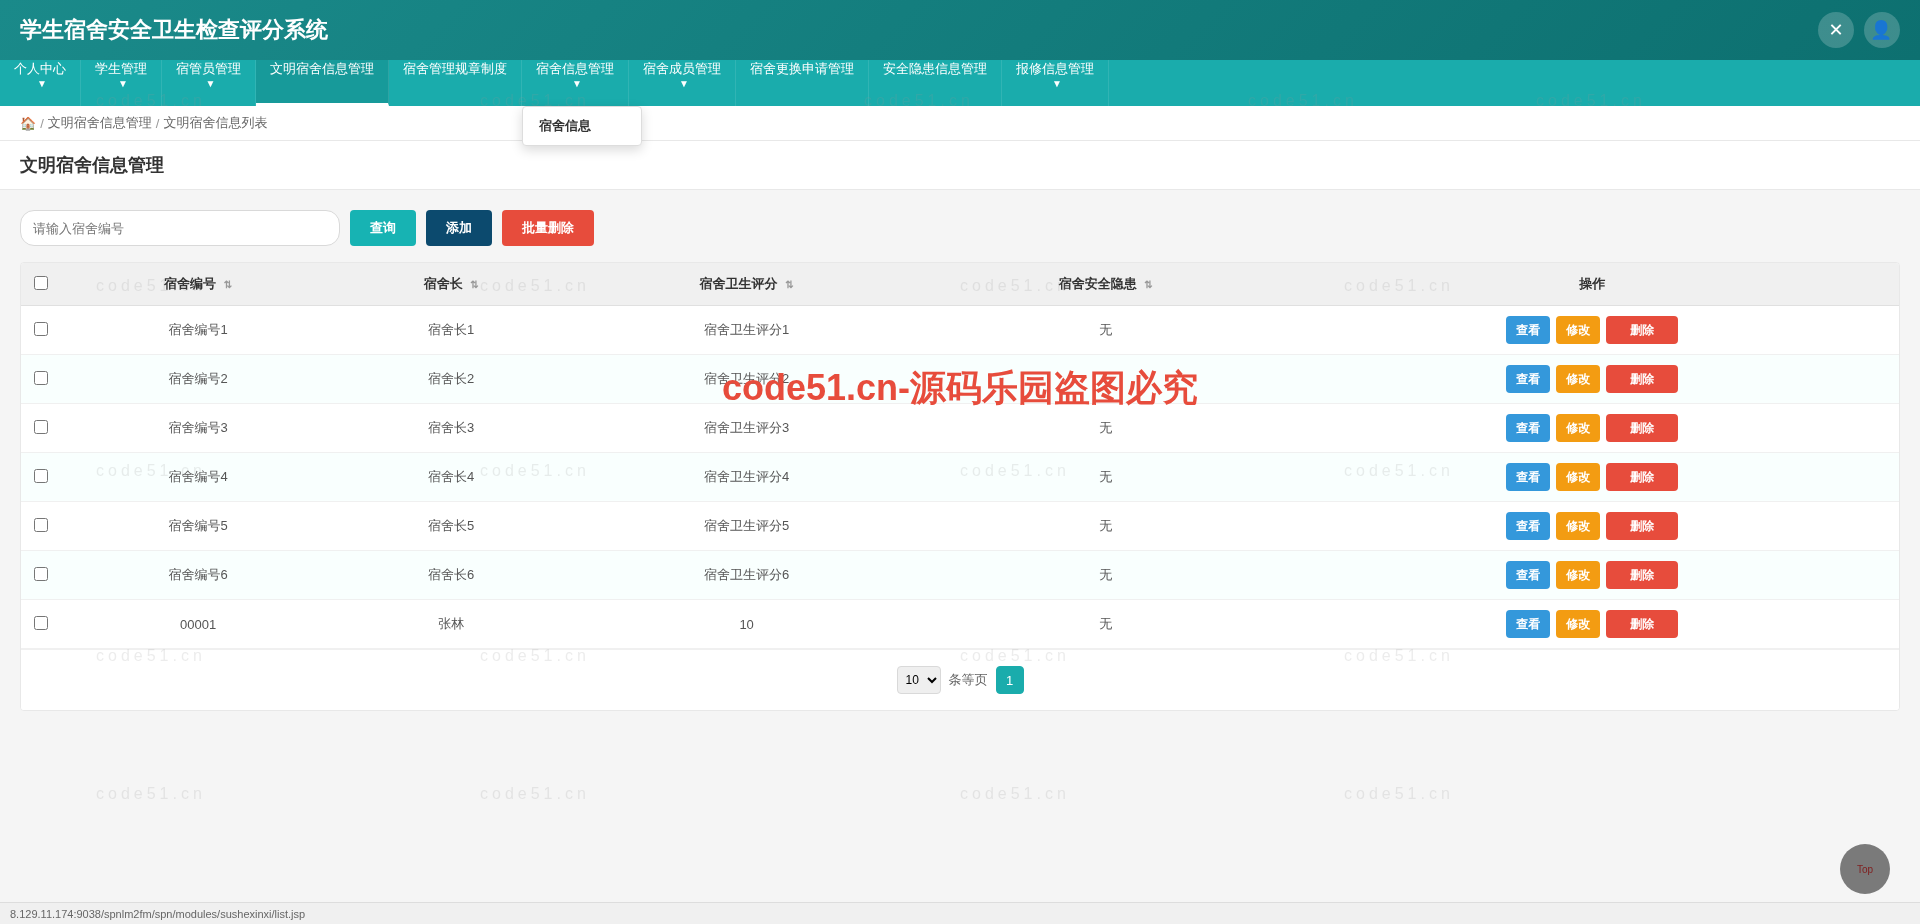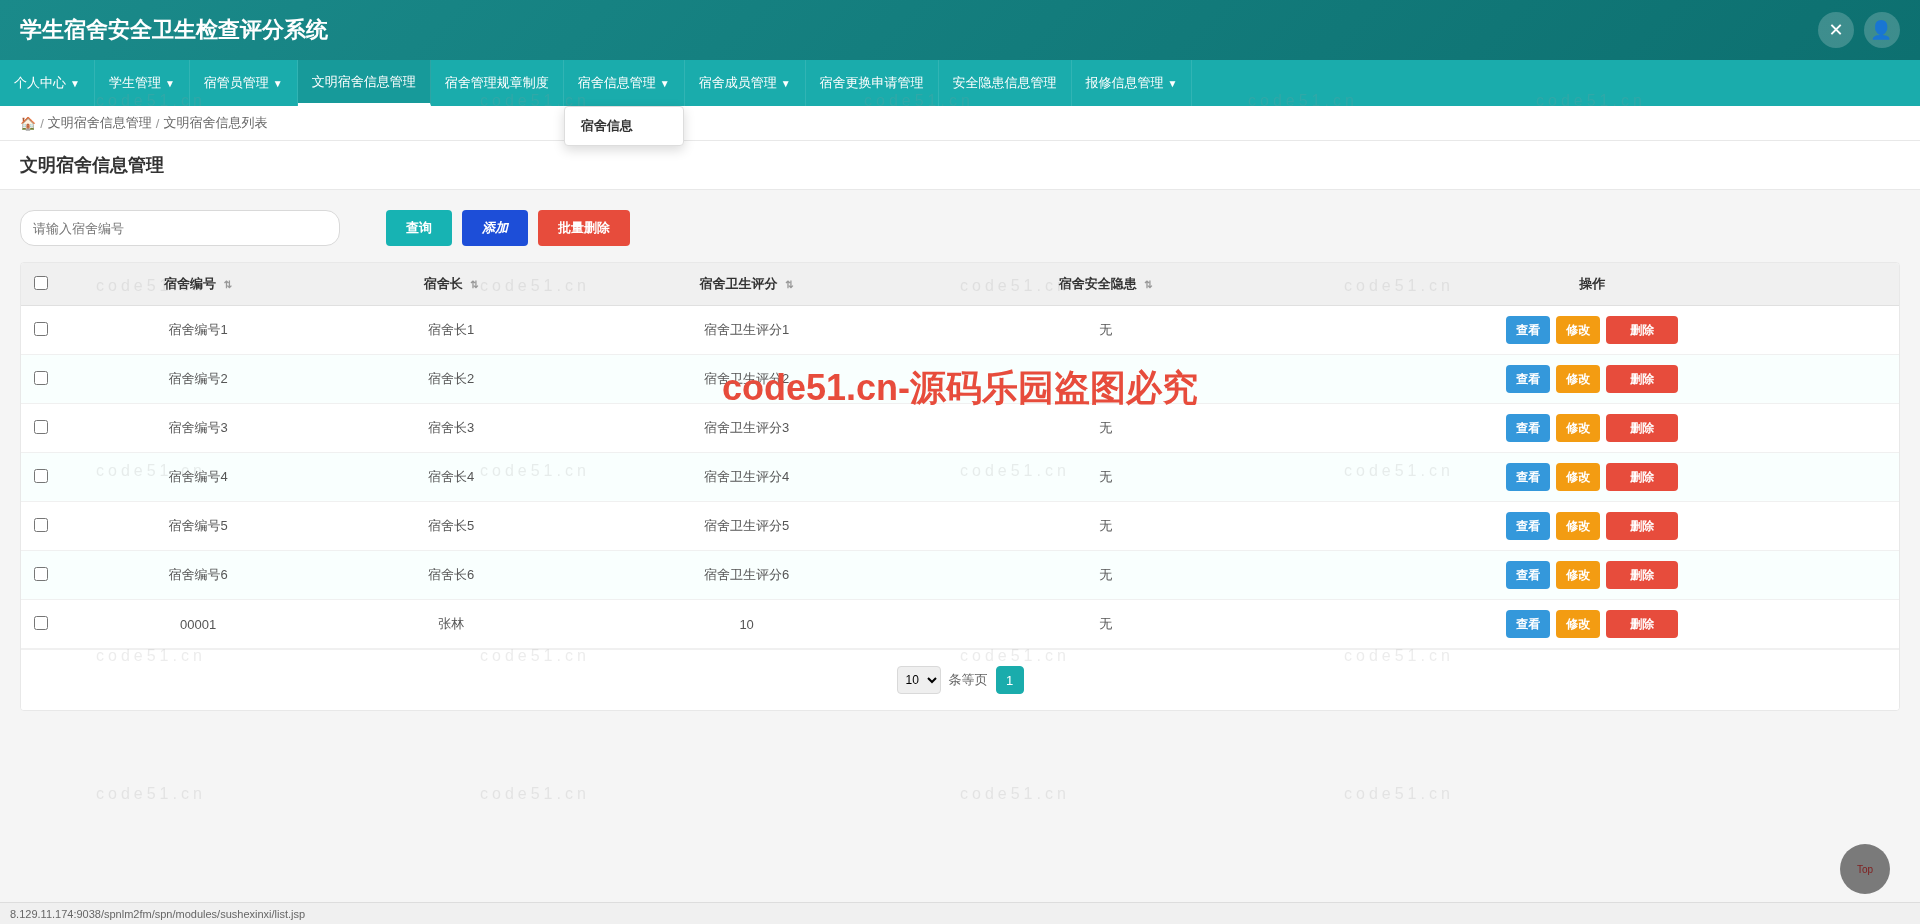--- a/index.html
+++ b/index.html
@@ -49,20 +49,21 @@
     .nav-item {
       display: flex;
       align-items: center;
       padding: 0 14px;
       color: white;
       cursor: pointer;
       font-size: 13px;
       white-space: nowrap;
       border-right: 1px solid rgba(255,255,255,0.1);
       position: relative;
+      flex-direction: column;
     }
     .nav-item:hover, .nav-item.active {
       background: rgba(255,255,255,0.15);
     }
     .nav-item.active {
       background: rgba(0,0,0,0.1);
       border-bottom: 3px solid white;
     }
     .nav-arrow {
       margin-left: 4px;
@@ -145,22 +146,22 @@
     .btn {
       height: 36px;
       padding: 0 20px;
       border: none;
       border-radius: 4px;
       cursor: pointer;
       font-size: 13px;
       font-weight: bold;
       color: white;
     }
-    .btn-query { background: #17b3b3; margin-left: 36px; }
-    .btn-add { background: #1d4ed8; font-style: italic; }
+    .btn-query { background: #17b3b3; }
+    .btn-add { background: #0c4a6e; }
     .btn-batch-delete { background: #e74c3c; }
     .btn-view { background: #3498db; font-size: 12px; padding: 0 10px; height: 28px; }
     .btn-edit { background: #f39c12; font-size: 12px; padding: 0 10px; height: 28px; }
     .btn-delete { background: #e74c3c; font-size: 12px; padding: 0 24px; height: 28px; }
 
     
     .table-container {
       background: white;
       border-radius: 4px;
       overflow: hidden;

